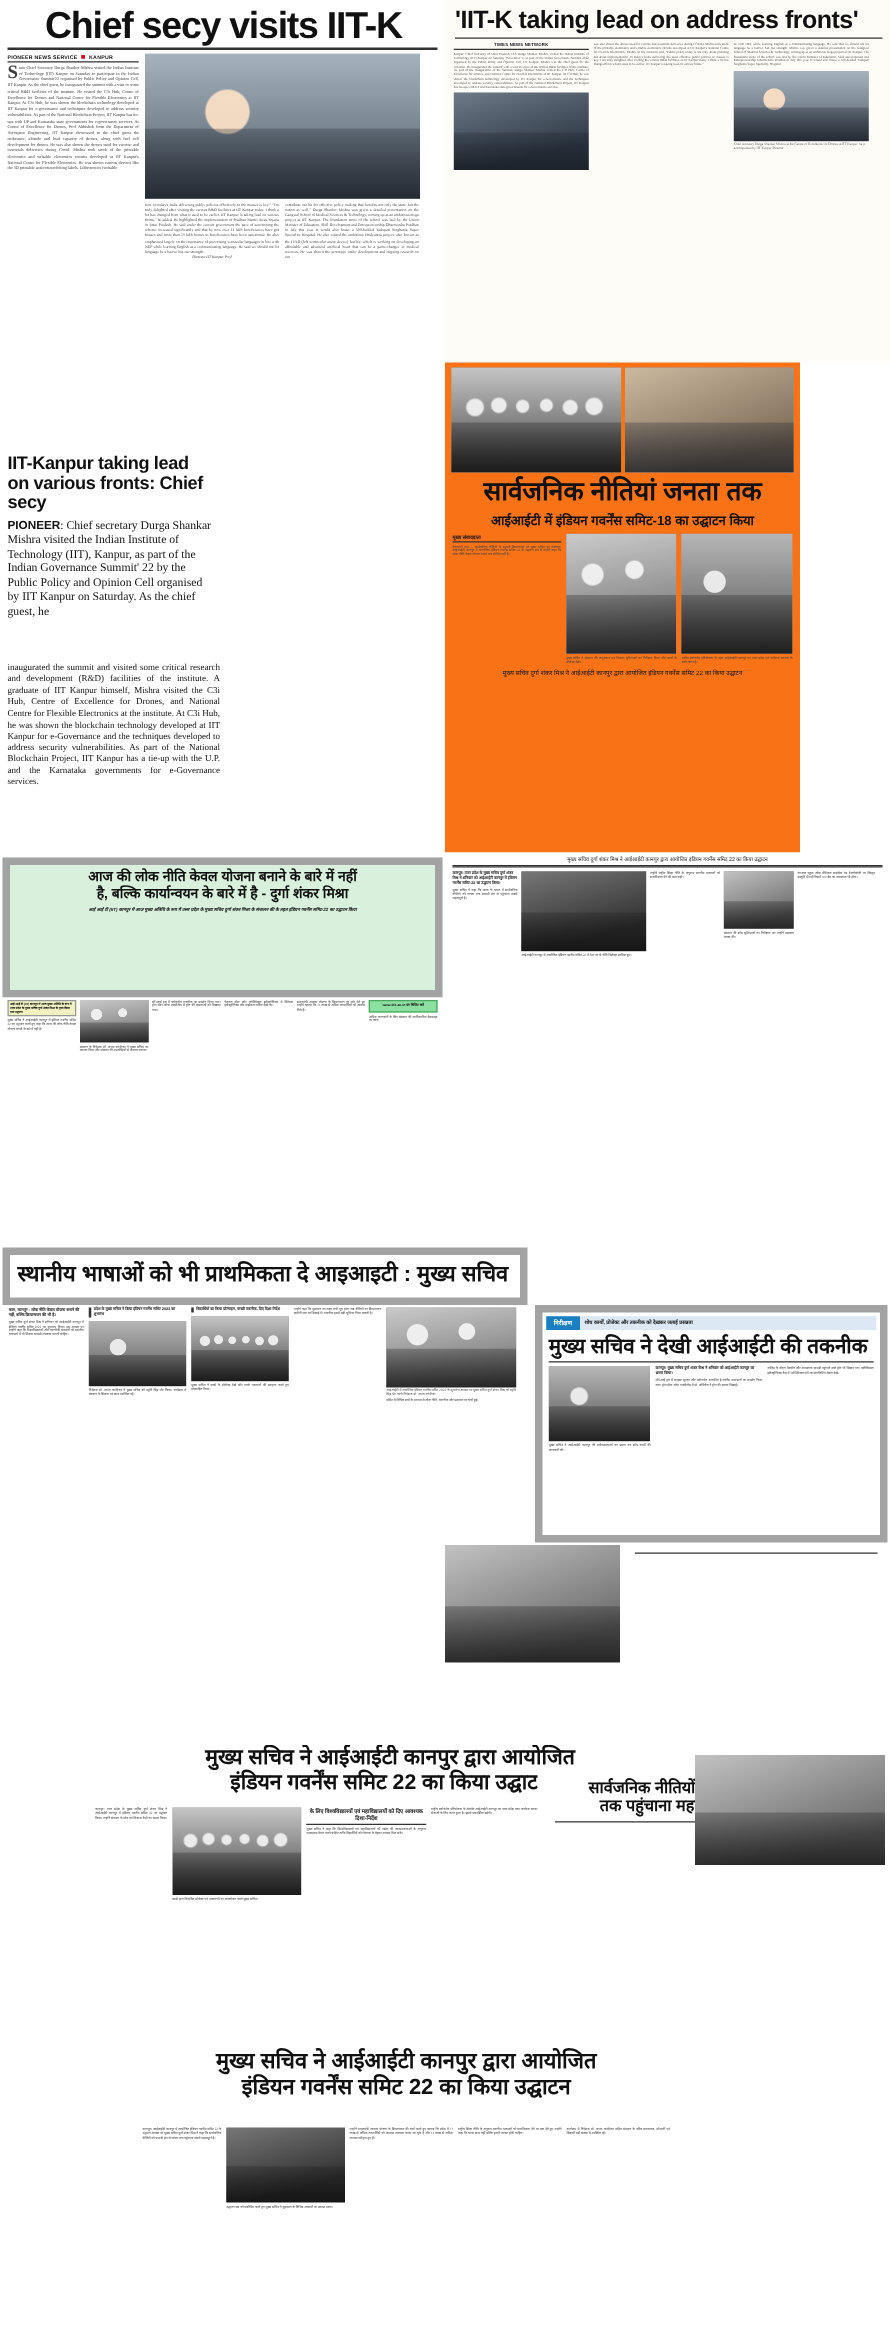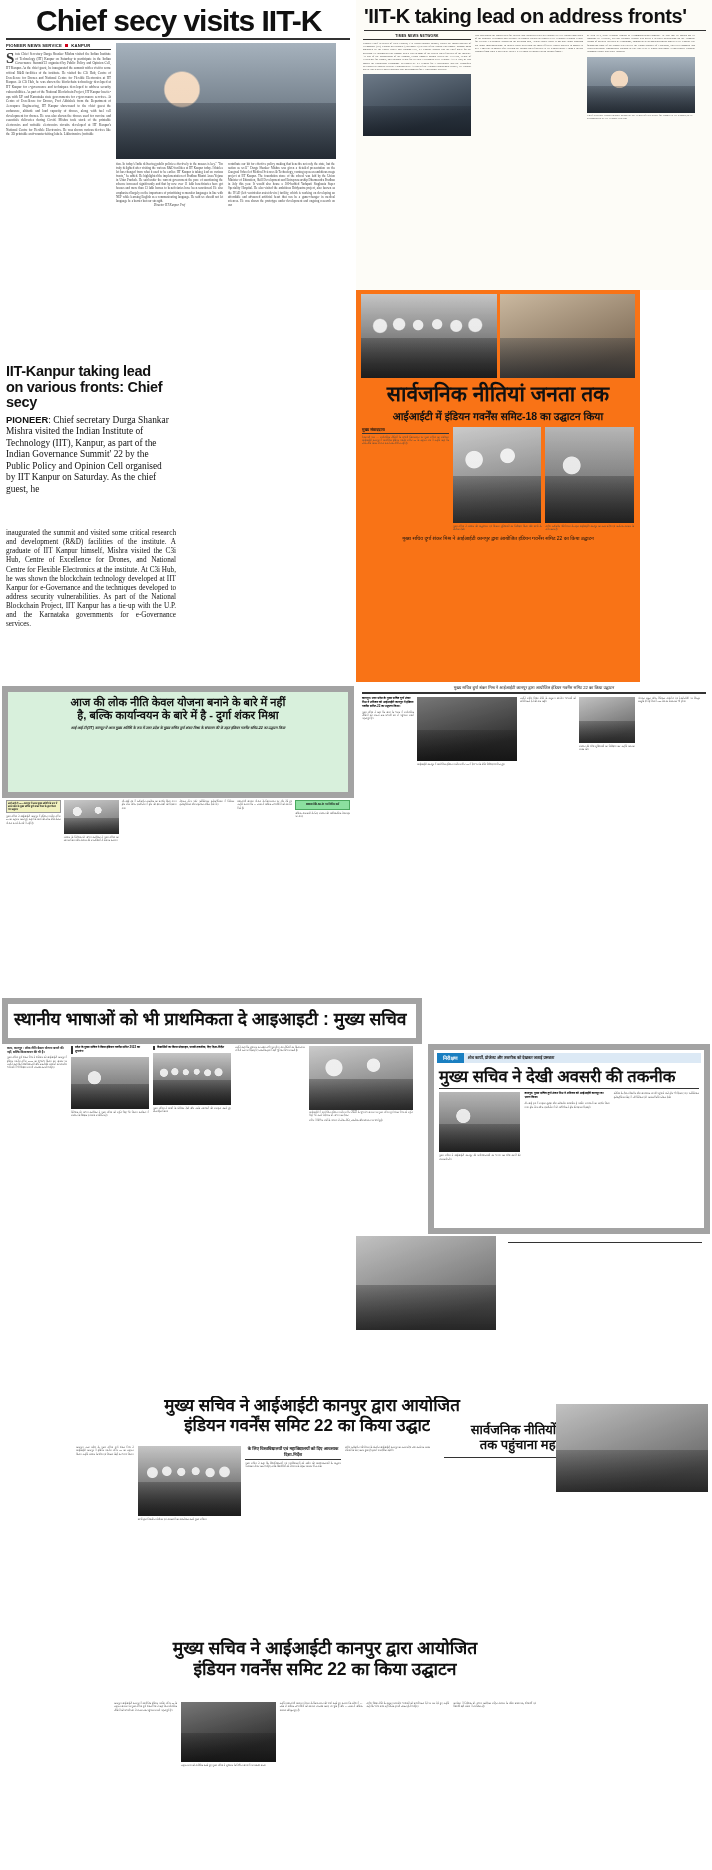--- a/index.html
+++ b/index.html
@@ -217,21 +217,21 @@
       <div class="tiny2" style="margin-top:2px;">समिट में विभिन्न सत्रों के माध्यम से लोक नीति, तकनीक और प्रशासन पर चर्चा हुई।</div>
     </div>
   </div>
 </div>
 
 <div class="clip bd" style="left:428px;top:1044px;width:282px;height:190px;">
   <div style="display:flex;align-items:stretch;background:#dce9f5;margin:3px;">
     <div class="hl-sans hindi" style="background:#1a7fc1;color:#fff;font-size:5px;padding:2px 6px;">निरीक्षण</div>
     <div class="hl-sans hindi" style="font-size:4.1px;padding:2px 4px;">शोध कार्यों, प्रोजेक्ट और तकनीक को देखकर जताई प्रसन्नता</div>
   </div>
-  <div class="hl-serif hindi" style="font-size:16.5px;padding:1px 5px 3px 5px;line-height:1.12;">मुख्य सचिव ने देखी अवसरी की तकनीक</div>
+  <div class="hl-serif hindi" style="font-size:16.5px;padding:1px 5px 3px 5px;line-height:1.12;">मुख्य सचिव ने देखी आईआईटी की तकनीक</div>
   <div class="rule" style="margin:0 5px 3px 5px;"></div>
   <div style="display:flex;gap:4px;padding:0 5px;">
     <div style="width:84px;">
       <div class="ph bw ind" style="width:100%;height:60px;"></div>
       <div class="tiny2" style="margin-top:2px;">मुख्य सचिव ने आईआईटी कानपुर की प्रयोगशालाओं का भ्रमण कर शोध कार्यों की जानकारी ली।</div>
     </div>
     <div style="width:88px;">
       <div class="hindi" style="font-size:3px;font-weight:bold;line-height:1.3;">कानपुर। मुख्य सचिव दुर्गा शंकर मिश्र ने शनिवार को आईआईटी कानपुर का भ्रमण किया।</div>
       <div class="tiny2" style="margin-top:2px;">सी3आई हब में साइबर सुरक्षा और ब्लॉकचेन आधारित ई-गवर्नेंस समाधानों का प्रदर्शन किया गया। ड्रोन सेंटर ऑफ एक्सीलेंस में प्रो. अभिषेक ने ड्रोन की क्षमता दिखाई।</div>
     </div>

